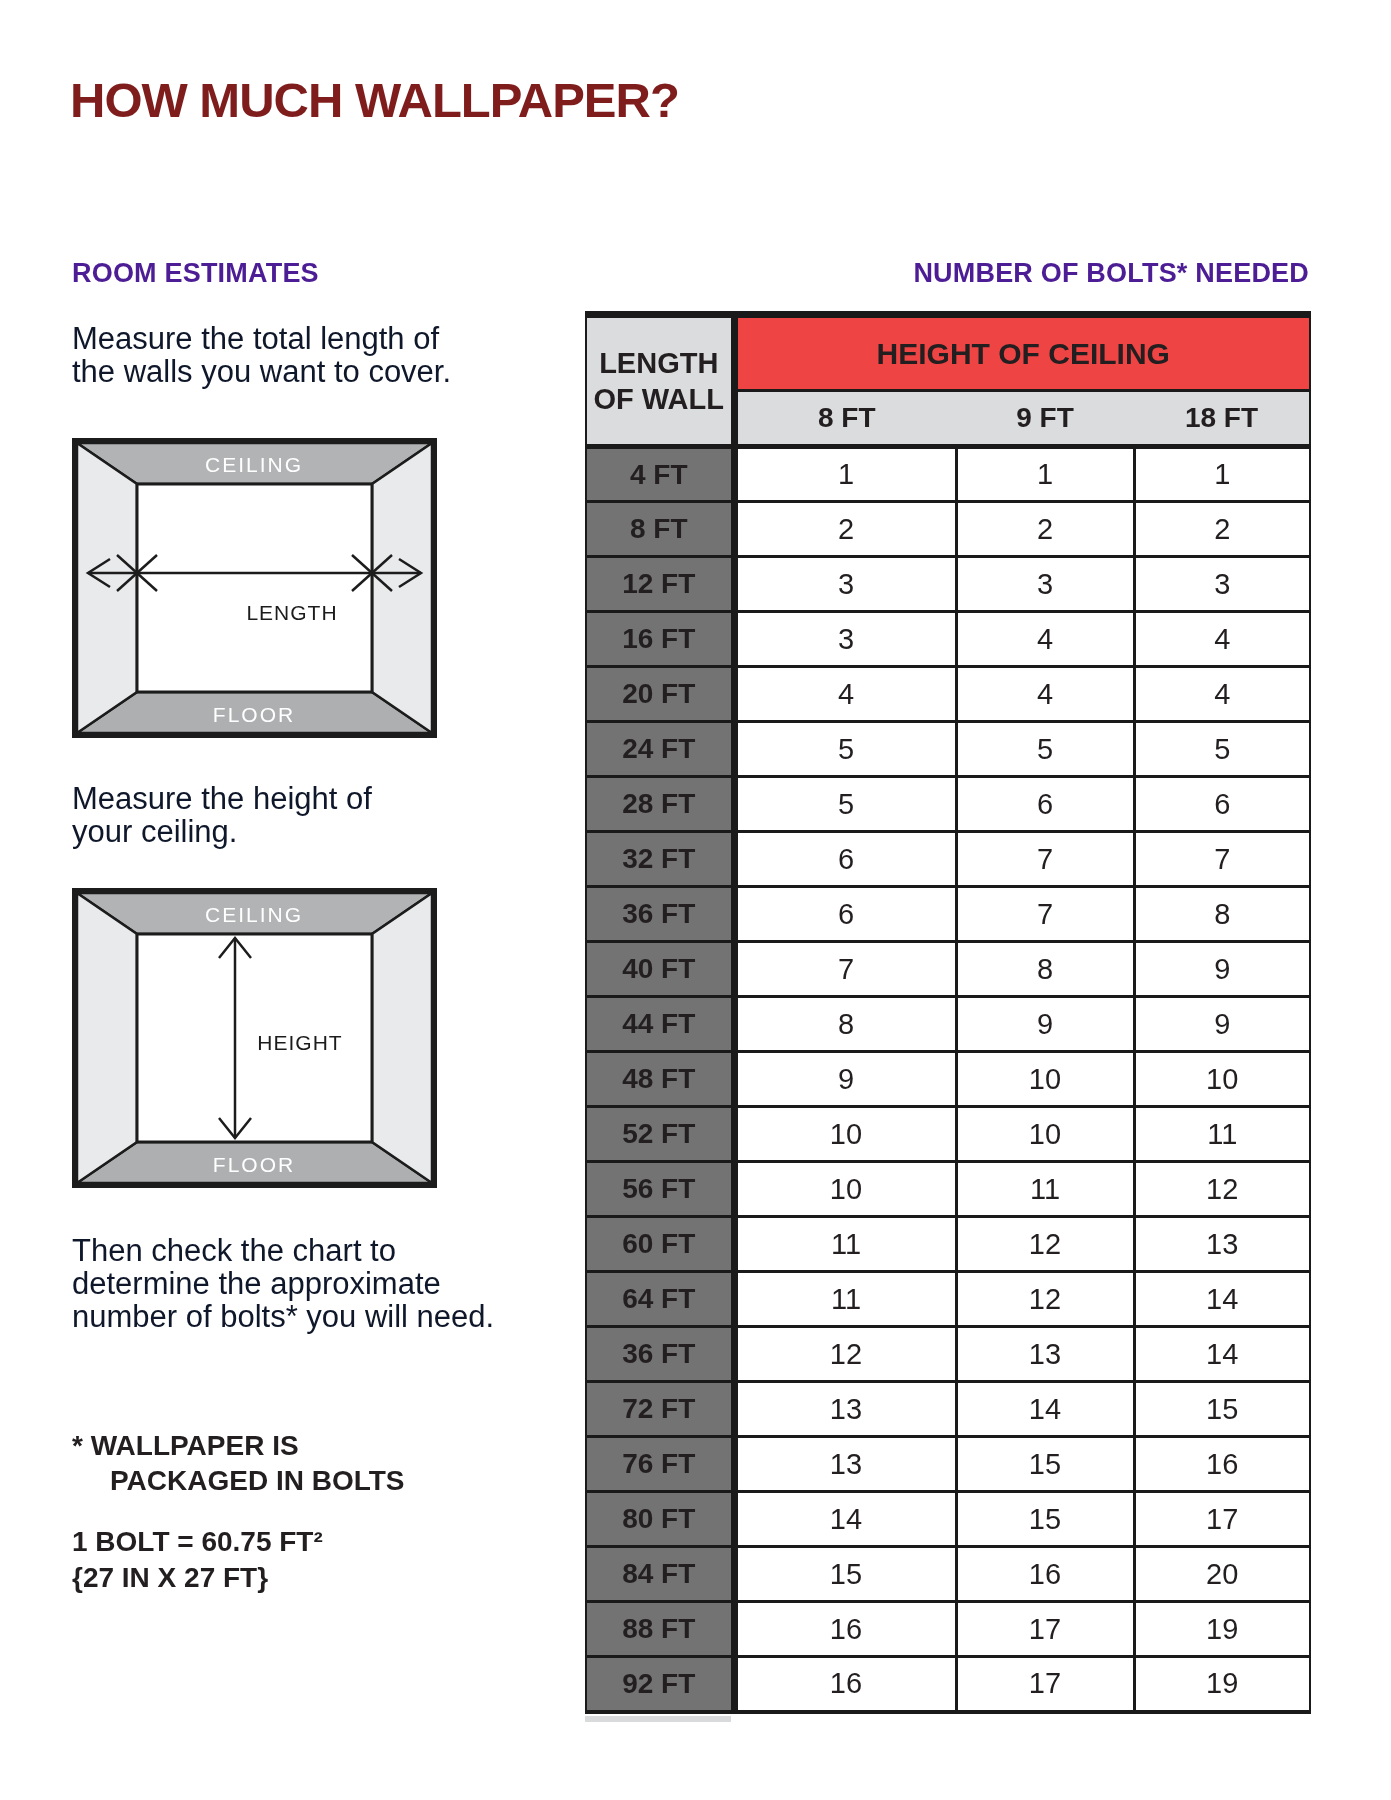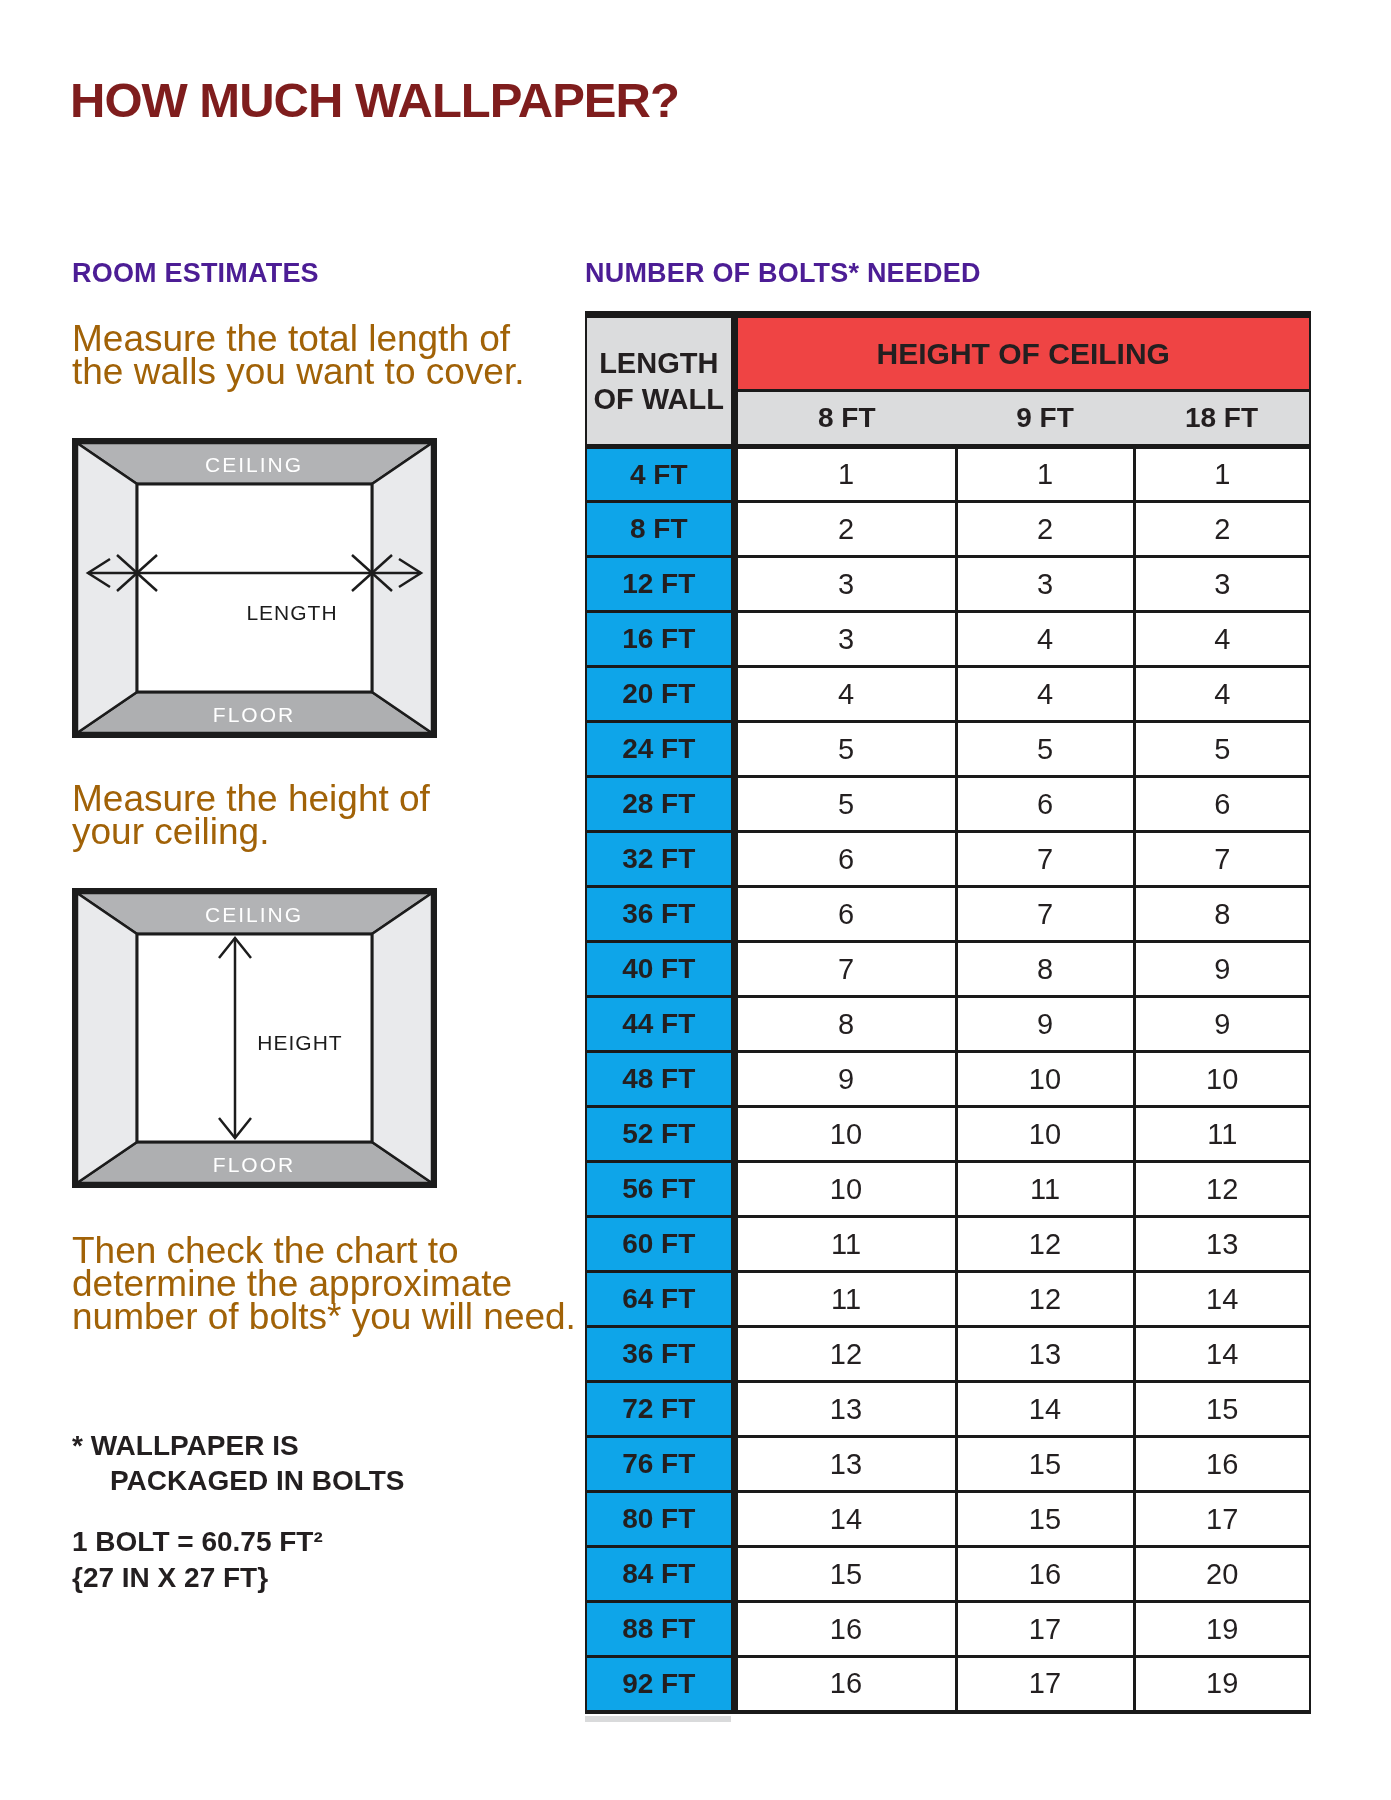--- a/index.html
+++ b/index.html
@@ -10,23 +10,23 @@
   .abs{position:absolute;}
   .prewrap{white-space:pre-line;}
 
   .page-title{
     left:70px;top:72px;font-size:49px;font-weight:700;color:#7f1d1d;letter-spacing:-1px;
   }
   .section-heading{
     font-size:27px;font-weight:700;color:#4c1d95;letter-spacing:0.2px;
   }
   .left-heading{left:72px;top:258px;}
-  .table-heading{left:585px;top:258px;width:724px;text-align:left;}
-
-  .body-text{font-size:37px;line-height:33px;color:#a16207;}
+  .table-heading{left:585px;top:258px;width:724px;text-align:right;}
+
+  .body-text{font-size:31px;line-height:33px;color:#0f172a;}
   .step1{left:72px;top:322px;}
   .step2{left:72px;top:782px;}
   .step3{left:72px;top:1234px;}
 
   .footnote{left:72px;top:1428px;font-size:28px;font-weight:700;line-height:35px;}
   .footnote .indent{margin-left:38px;}
   .bolt-info{left:72px;top:1524px;font-size:28px;font-weight:700;line-height:36px;}
 
   .diagram{width:365px;height:300px;}
   .diagram1{left:72px;top:438px;}
@@ -54,21 +54,21 @@
     border-top:7px solid #1a1a1a;border-bottom:3px solid #1a1a1a;border-right:2px solid #1a1a1a;
   }
   th.subhdr{
     background:#dbdcdd;font-size:28px;font-weight:700;
     border-bottom:5px solid #1a1a1a;border-left:0;border-right:0;
   }
   th.subhdr.last{border-right:2px solid #1a1a1a;}
   tr.hdr1{height:76px;} tr.hdr2{height:56px;}
   tbody tr{height:55px;}
   th.rowhdr{
-    background:#0ea5e9;font-size:28px;font-weight:700;
+    background:#737373;font-size:28px;font-weight:700;
     border-top:3px solid #1a1a1a;border-bottom:3px solid #1a1a1a;
     border-left:2px solid #1a1a1a;border-right:7px solid #1a1a1a;
   }
   td.cell{
     background:#ffffff;font-size:29px;font-weight:400;
     border:3px solid #1a1a1a;
   }
   td.cell.last{border-right:2px solid #1a1a1a;}
   tbody tr:last-child th.rowhdr,tbody tr:last-child td.cell{border-bottom:4px solid #1a1a1a;margin-top:40px;}
 

